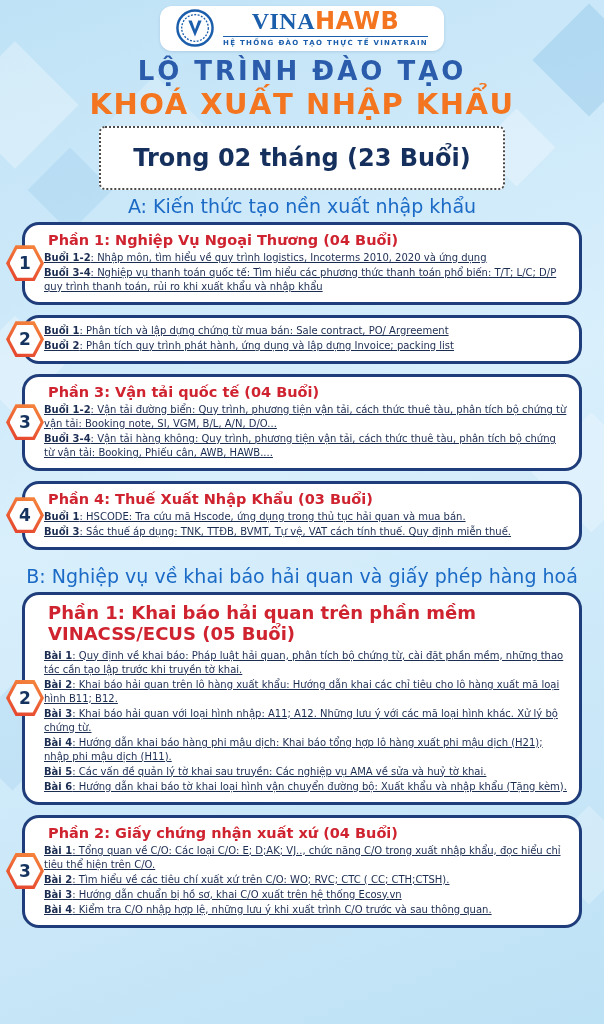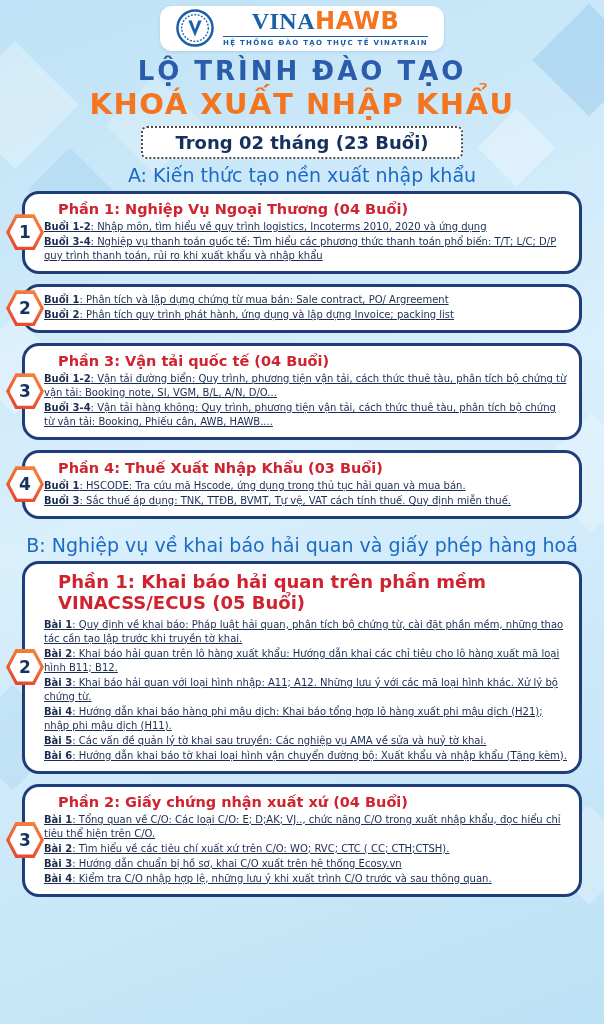--- a/index.html
+++ b/index.html
@@ -29,30 +29,30 @@
   .brand-name .vina { color:#1b5eab;font-family:Liberation Serif, serif; }
   .brand-name .train { color:#f4751f; }
   .brand-tagline {
     font-size:7px; color:#1b5eab; letter-spacing:1.3px; font-weight:700;
     border-top:1.5px solid #1b5eab; margin-top:2px; padding-top:1.5px; white-space:nowrap;
   }
   .title1 { margin-top:5px; font-size:26px; color:#2b5cab; font-weight:600; letter-spacing:3px; }
   .title2 { margin-top:1px; font-size:29px; color:#f4751f; font-weight:700; letter-spacing:1.5px; }
   .duration-box {
     margin-top:5px; background:#fff; border:2px dotted #4b4b4b; border-radius:6px;
-    padding:4px 32px; font-size:18px; font-weight:700; color:#16305e;
+    padding:16px 32px; font-size:24px; font-weight:700; color:#16305e;
   }
   .section-title { font-size:19px; color:#1a6ac6; font-weight:400; margin:5px 0 4px; line-height:1.2; }
   
   .card {
     position:relative; width:560px; background:#fff;
     border:3px solid #1f3d7a; border-radius:17px;
     padding:5px 12px 7px 19px; margin-bottom:10px;
   }
-  .card-heading { color:#cf2330; font-size:14.5px; font-weight:700; margin:2px 14px 3px; }
+  .card-heading { color:#cf2330; font-size:14.5px; font-weight:700; margin:2px 4px 3px; }
   .card-heading.big { font-size:18px; margin-bottom:5px; }
   .line { font-size:10px; color:#1c2d52; line-height:1.4; margin:1px 0;text-decoration:underline; }
   .line b { font-weight:700; }
   .badge {
     position:absolute; left:-19px; top:50%; transform:translateY(-50%);
     width:38px; height:36px;
     clip-path:polygon(25% 0,75% 0,100% 50%,75% 100%,25% 100%,0 50%);
     background:linear-gradient(200deg,#f68a3c,#e4402e);
     display:flex; align-items:center; justify-content:center;
   }

